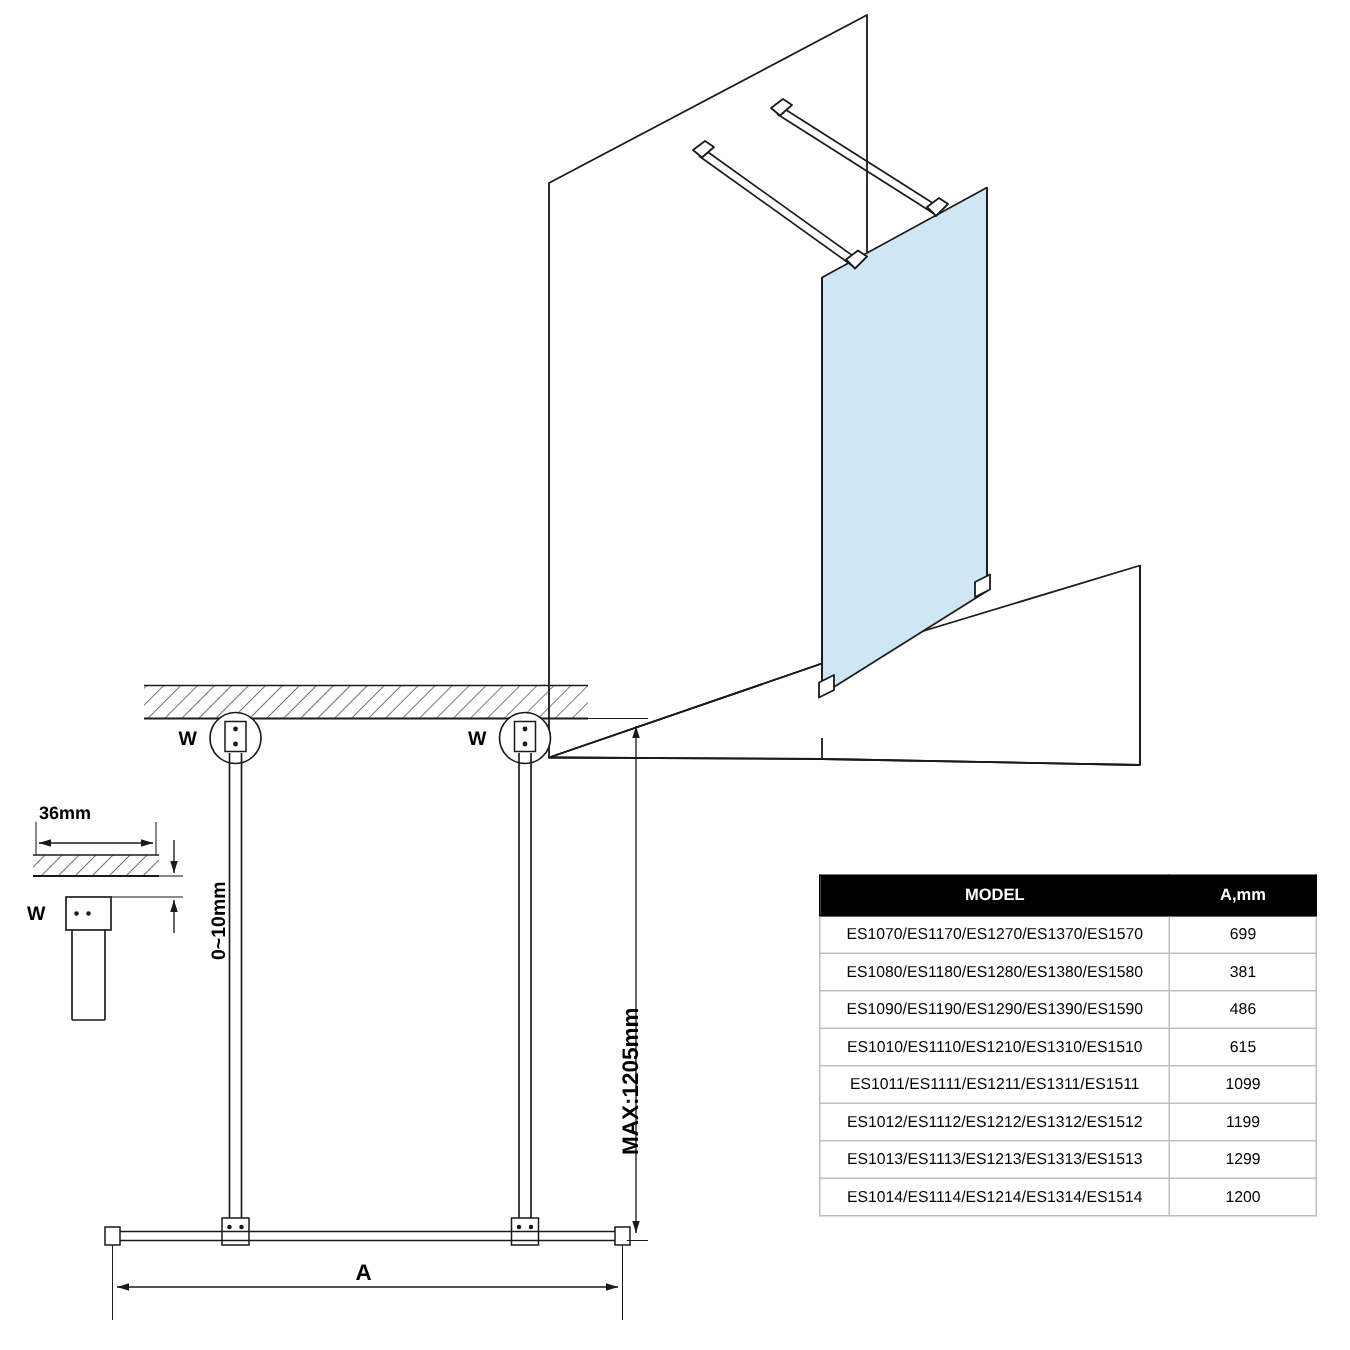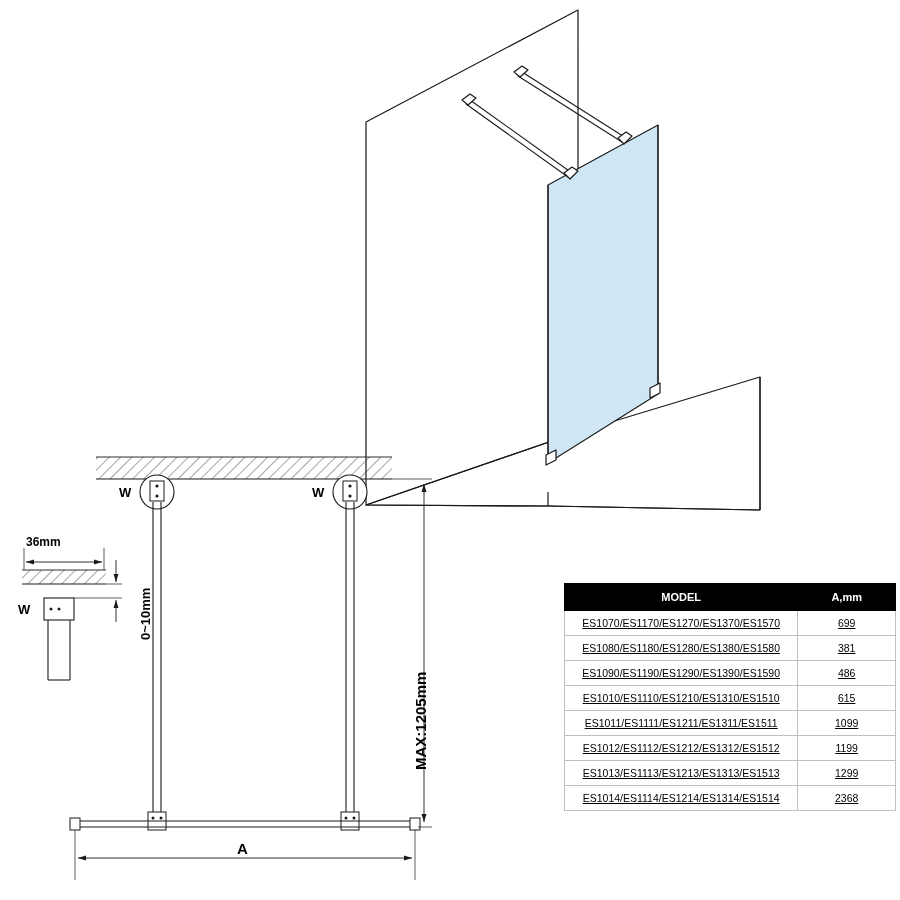--- a/index.html
+++ b/index.html
@@ -1,23 +1,23 @@
 <!DOCTYPE html>
 <html><head>
 <meta charset="utf-8">
 <style>
   html,body{margin:0;padding:0;}
   body{width:900px;height:900px;background:#ffffff;font-family:"Liberation Sans",sans-serif;position:relative;overflow:hidden;}
   .stage{position:absolute;left:0;top:0;width:900px;height:900px;}
   svg{display:block;}
   .lbl{position:absolute;font-family:"Liberation Sans",sans-serif;color:#000;}
   
-  .spec-table{position:absolute;left:564px;top:583px;width:332px;border-collapse:collapse;}
+  .spec-table{position:absolute;left:546px;top:583px;width:332px;border-collapse:collapse;}
   .spec-table th{background:#000;color:#fff;font-size:11px;font-weight:bold;padding:7px 2px;text-align:center;border:1px solid #000;}
-  .spec-table td{font-size:10.5px;color:#000;padding:6px 2px;text-align:center;border:1px solid #bfbfbf;background:#fff;text-decoration:underline;}
+  .spec-table td{font-size:10.5px;color:#000;padding:6px 2px;text-align:center;border:1px solid #bfbfbf;background:#fff;}
   .spec-table td.model{width:232px;}
   .spec-table td.val{width:100px;}
   .spec-table th.model{width:232px;}
   .spec-table th.val{width:100px;}
   .vert{transform:rotate(-90deg);transform-origin:left top;white-space:nowrap;}
   .b{font-weight:bold;}
 </style>
 </head>
 <body>
 
@@ -176,18 +176,18 @@
     <tr>
       <td class="model">ES1012/ES1112/ES1212/ES1312/ES1512</td>
       <td class="val">1199</td>
     </tr>
     <tr>
       <td class="model">ES1013/ES1113/ES1213/ES1313/ES1513</td>
       <td class="val">1299</td>
     </tr>
     <tr>
       <td class="model">ES1014/ES1114/ES1214/ES1314/ES1514</td>
-      <td class="val">2368</td>
+      <td class="val">1200</td>
     </tr>
   </tbody>
 </table>
 
 </div>
 
 </body></html>

